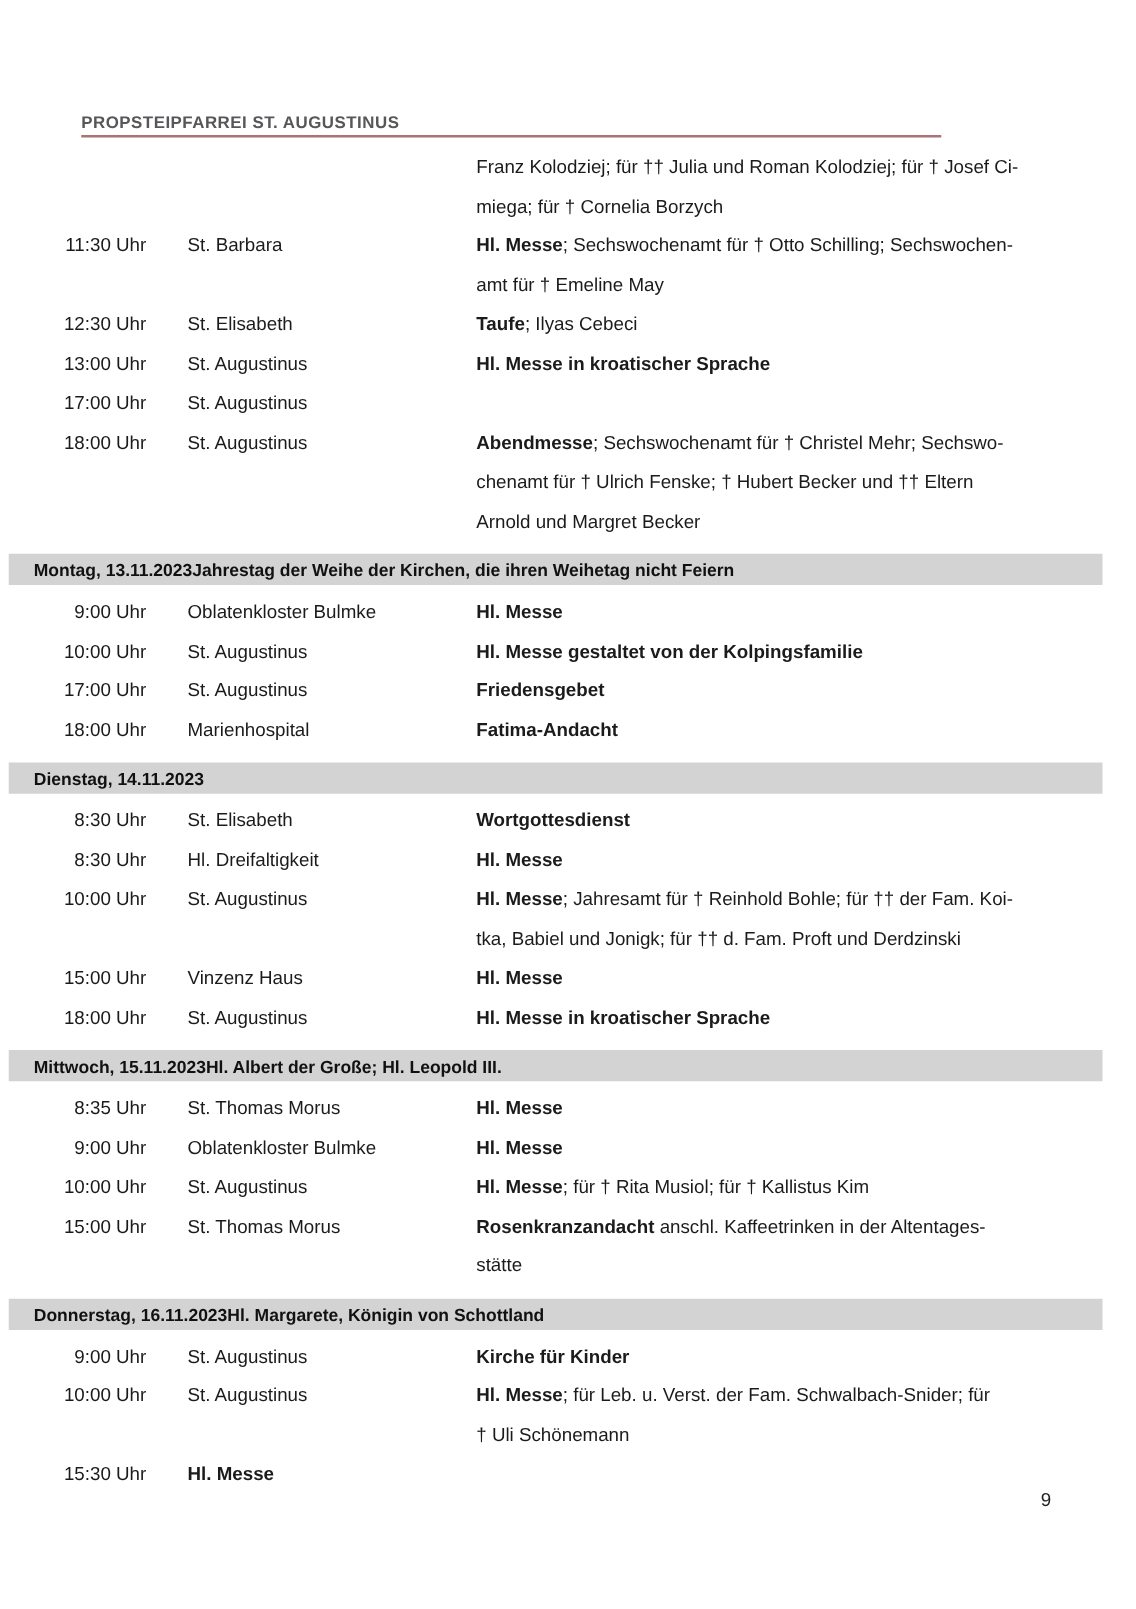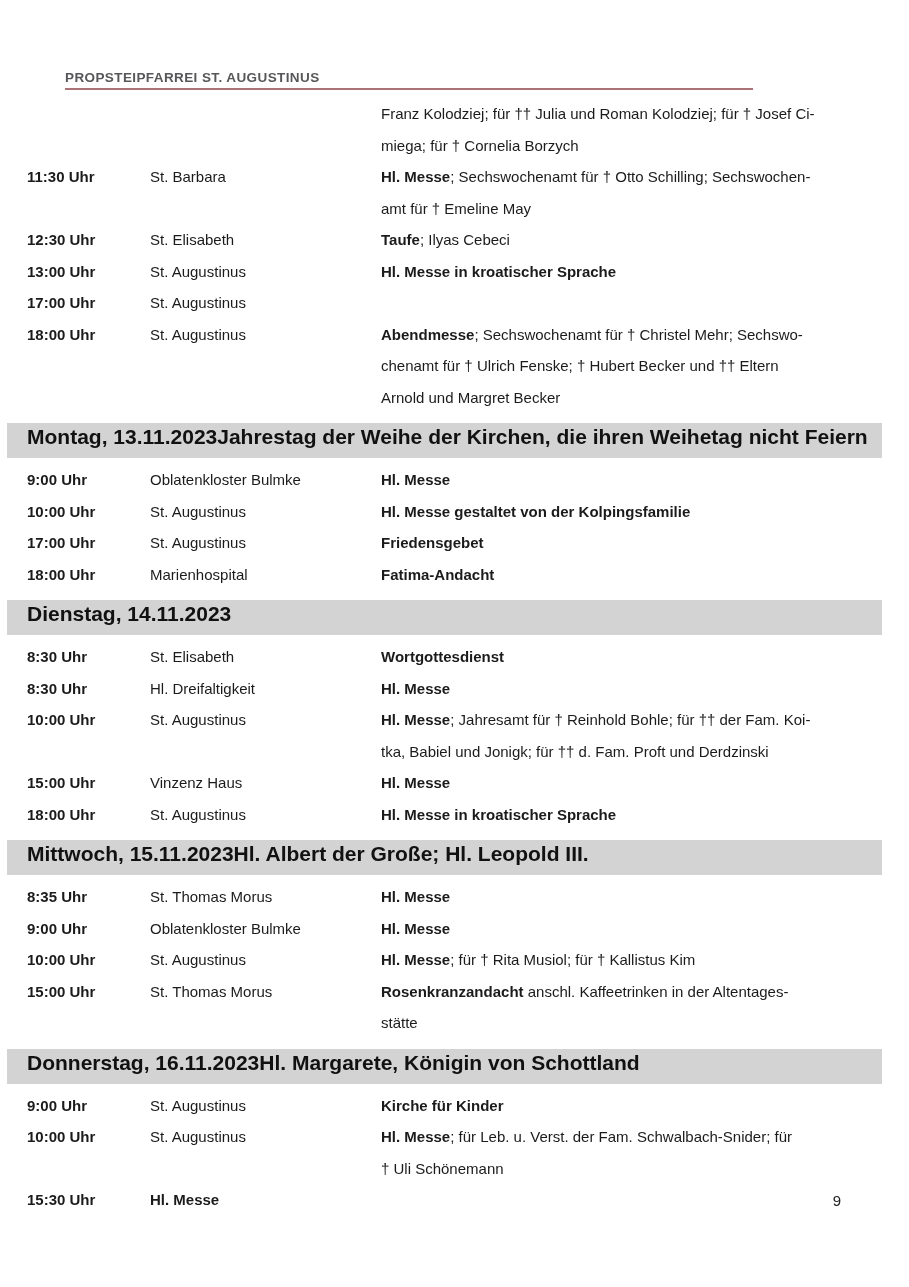--- a/index.html
+++ b/index.html
@@ -5,52 +5,52 @@
   html, body { margin: 0; padding: 0; }
   body {
     width: 909px; height: 1287px;
     background: #ffffff;
     font-family: "Liberation Sans", sans-serif;
     color: #1b1b1b;
     position: relative;
     overflow: hidden;
   }
   .doc-header {
-    margin: 70px 0 0 65px;
+    margin: 90px 0 0 65px;
     font-size: 13.5px;
     font-weight: bold;
     letter-spacing: 0.4px;
     color: #57575a;
   }
   .header-underline {
     margin: 3px 0 0 65px;
     width: 688px; height: 2px;
     background: #ac7376;
   }
   .schedule { margin-top: 8px; font-size: 15px; }
   .row {
     display: grid;
     grid-template-columns: 90px 198px 535px;
     column-gap: 33px;
     padding-left: 27px;
     line-height: 31.5px;
   }
-  .time { text-align: left; font-weight: bold; white-space: nowrap; }
+  .time { text-align: right; font-weight: normal; white-space: nowrap; }
   .loc  { font-weight: normal; white-space: nowrap; }
   .desc { white-space: pre-line; }
   .db   { font-weight: bold; }
   .day-bar {
     margin: 10px 0 6px 7px;
-    width: 875px; height: 35px;
+    width: 875px; height: 25px;
     background: #d3d3d3;
     line-height: 27px;
     padding-left: 20px;
     box-sizing: border-box;
     font-weight: bold;
-    font-size: 21px;
+    font-size: 14px;
     display: flex;
     color: #111;
   }
   .day-info { white-space: nowrap; }
   .page-num {
     position: absolute;
     top: 1192px; right: 68px;
     font-size: 15px;
     color: #222;
   }

